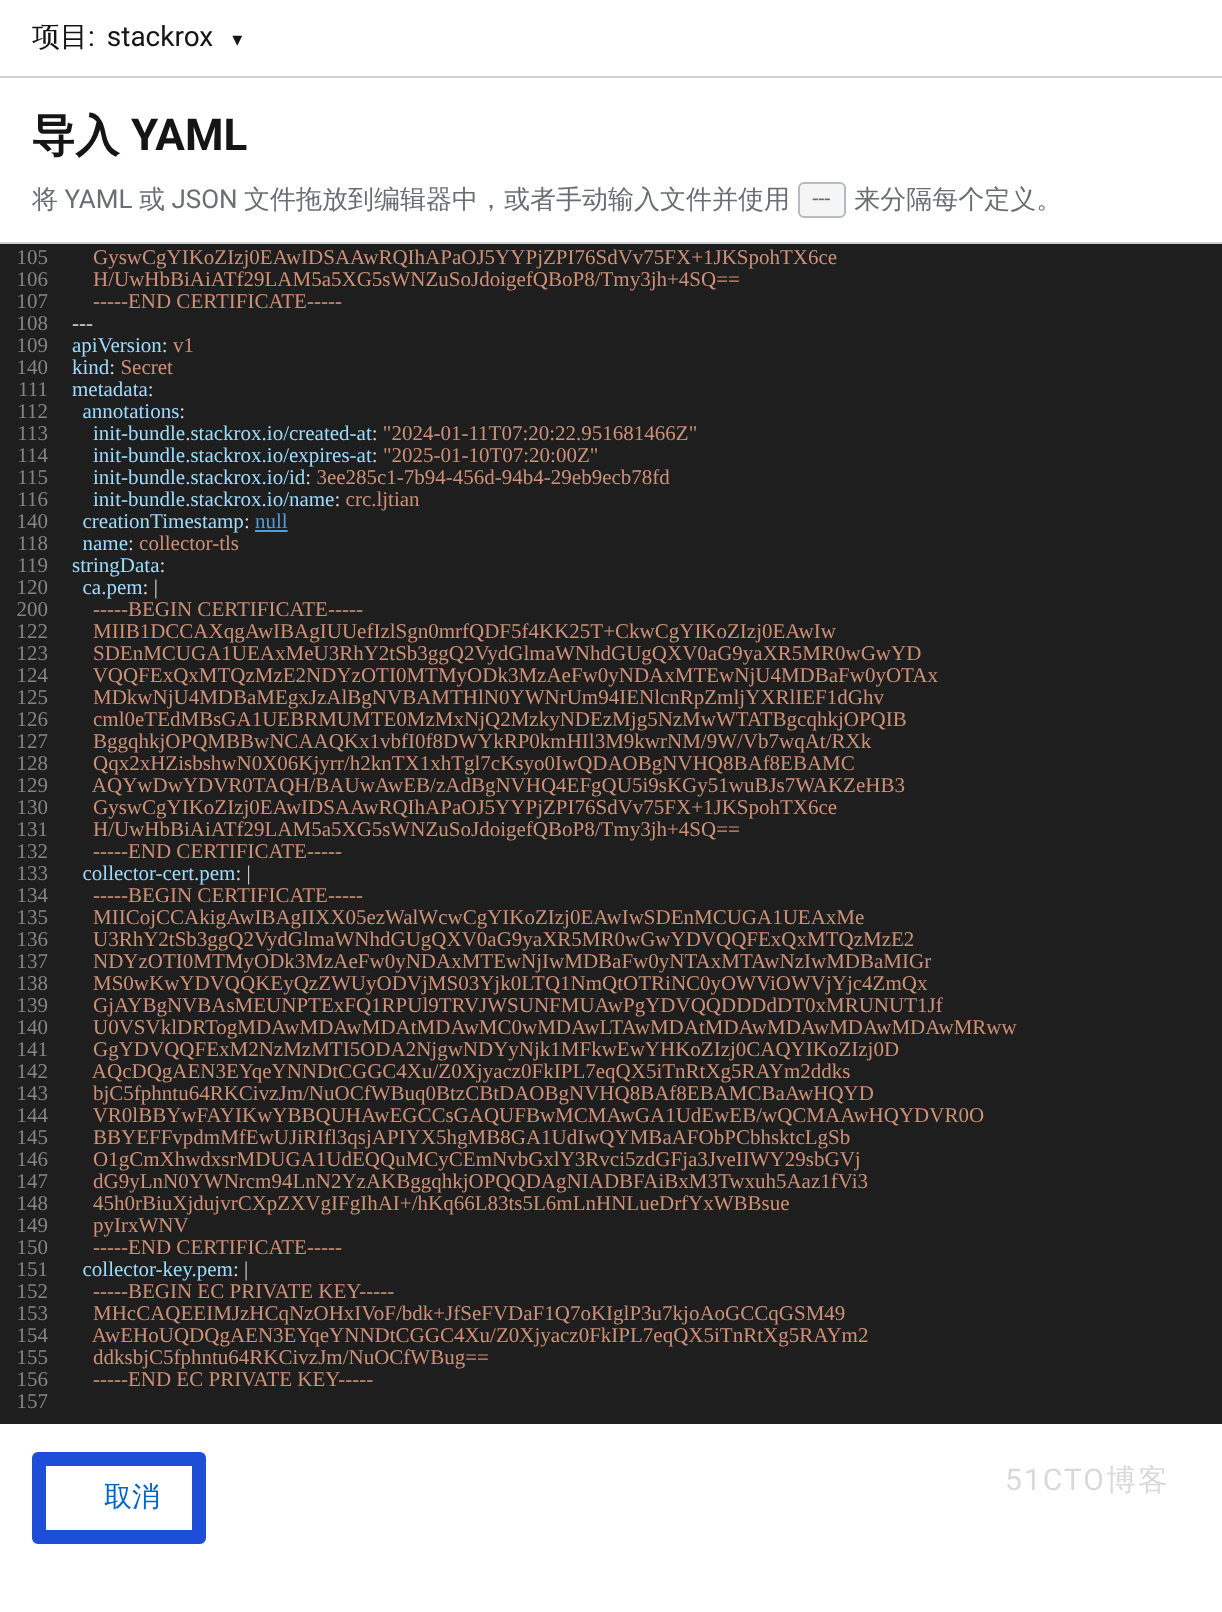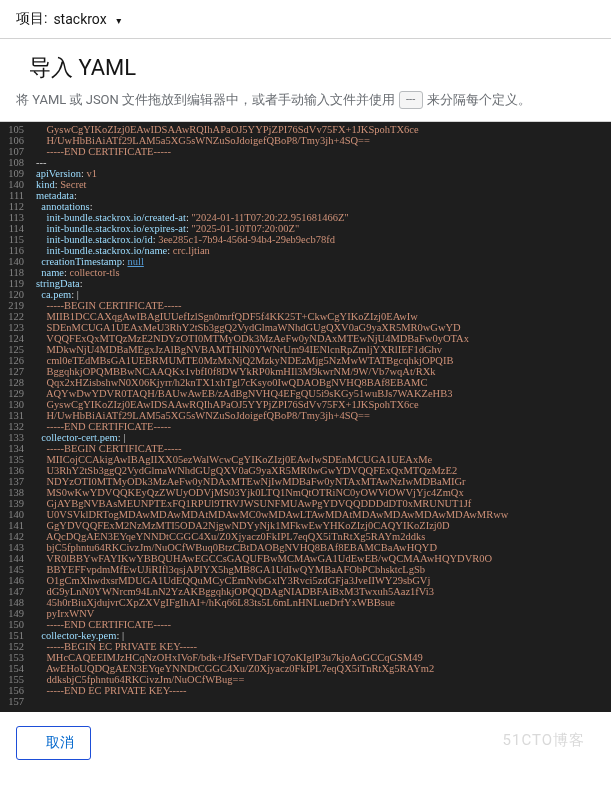--- a/index.html
+++ b/index.html
@@ -17,21 +17,21 @@
       align-items: center;
       gap: 6px;
       font-size: 14px;
     }
     .project-value { font-size: 14px; }
     .chevron { font-size: 10px; margin-left: 6px; }
     .header {
       padding: 14px 16px 12px;
       border-bottom: 1px solid #d2d2d2;
     }
-    .title { font-size: 22px; font-weight: 400; margin-bottom: 8px; margin-left: 13px; }
+    .title { font-size: 22px; font-weight: 700; margin-bottom: 8px; }
     .description {
       font-size: 13px;
       color: #6a6e73;
       display: flex;
       align-items: center;
       flex-wrap: wrap;
       gap: 2px;
     }
     .kbd {
       display: inline-block;
@@ -90,21 +90,21 @@
       cursor: pointer;
     }
     .btn-primary {
       background: #0066cc;
       color: #fff;
       border: 1px solid #0066cc;
     }
     .btn-secondary {
       background: #fff;
       color: #0066cc;
-      border: 1px solid #1d4ed8;
+      border: 7px solid #1d4ed8;
       padding-left: 29px;
     }
     .watermark {
       position: fixed;
       right: 26px;
       bottom: 56px;
       color: #c0c0c0;
       font-size: 15px;
       letter-spacing: 1px;
       opacity: 0.6;
@@ -142,21 +142,21 @@
         <div>111</div>
         <div>112</div>
         <div>113</div>
         <div>114</div>
         <div>115</div>
         <div>116</div>
         <div>140</div>
         <div>118</div>
         <div>119</div>
         <div>120</div>
-        <div>219</div>
+        <div>200</div>
         <div>122</div>
         <div>123</div>
         <div>124</div>
         <div>125</div>
         <div>126</div>
         <div>127</div>
         <div>128</div>
         <div>129</div>
         <div>130</div>
         <div>131</div>

